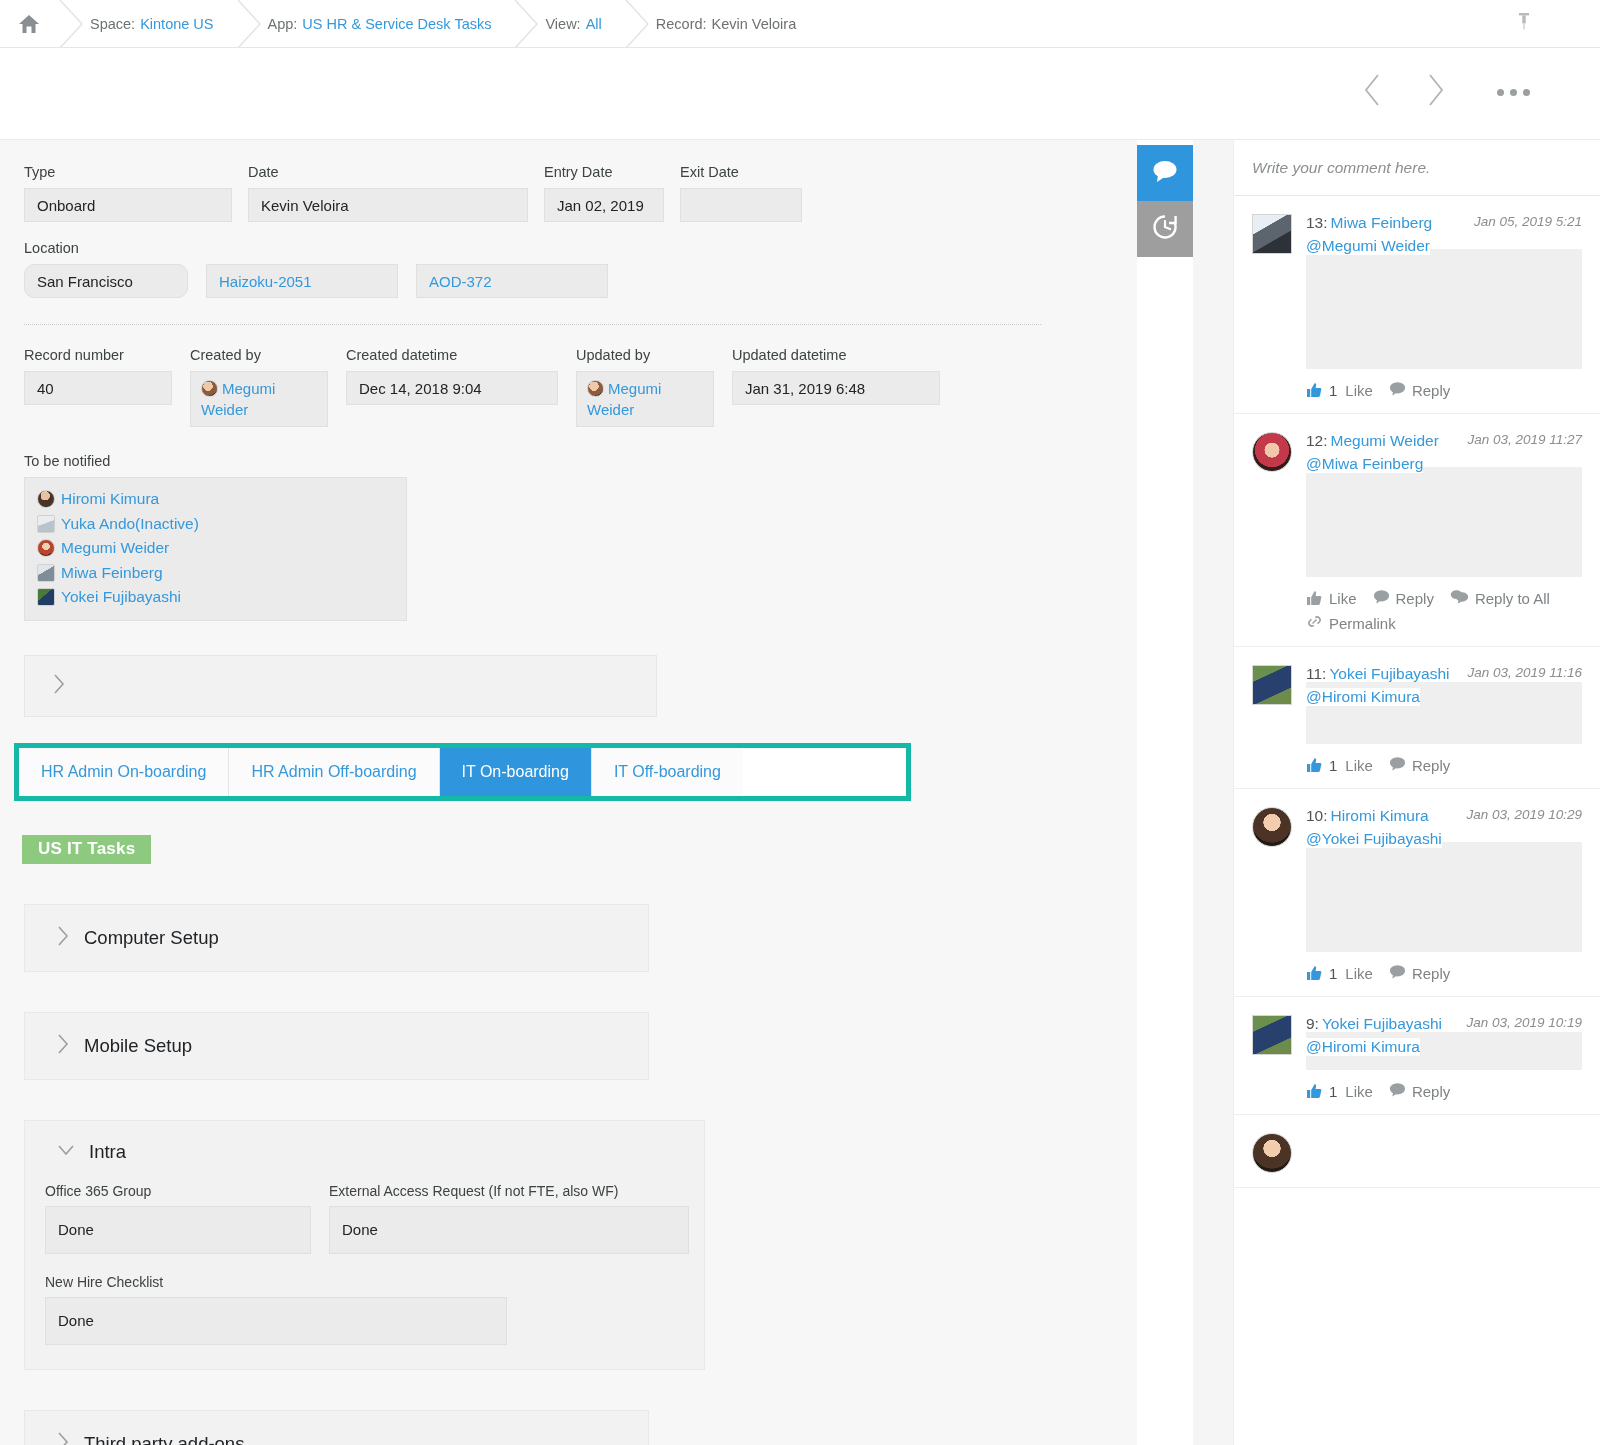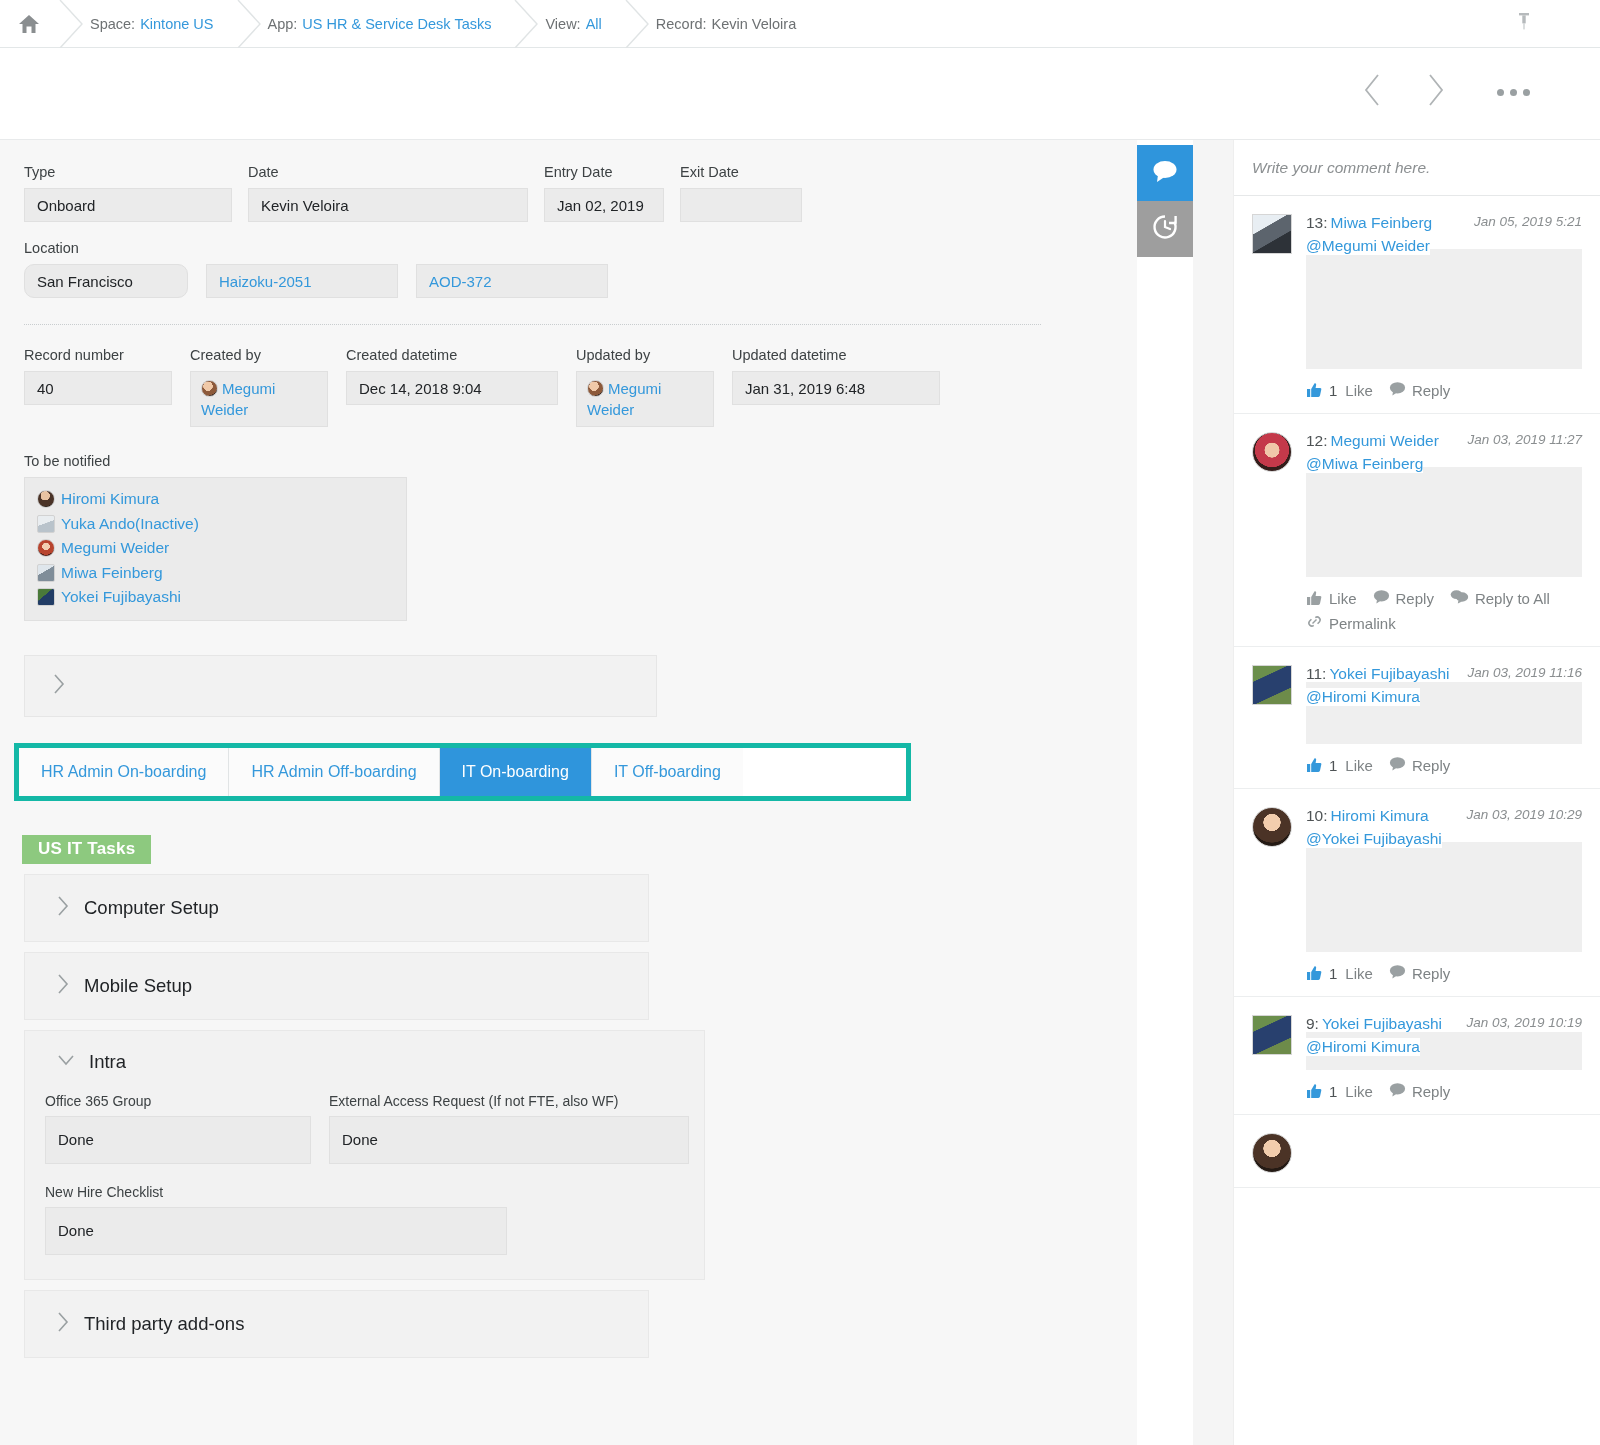--- a/index.html
+++ b/index.html
@@ -256,21 +256,21 @@
     background: #8dc97f;
     color: #ffffff;
     font-weight: bold;
     font-size: 17px;
     padding: 4px 16px 5px 16px;
     letter-spacing: .2px;
   }
 
   
   .acc {
-    margin: 10px 0 0 24px;
+    margin: 40px 0 0 24px;
     width: 625px;
     background: #f2f2f2;
     border: 1px solid #e8e8e8;
     padding: 20px 0 20px 0;
   }
   .acc-header {
     display: flex;
     align-items: center;
     padding-left: 32px;
     cursor: pointer;

